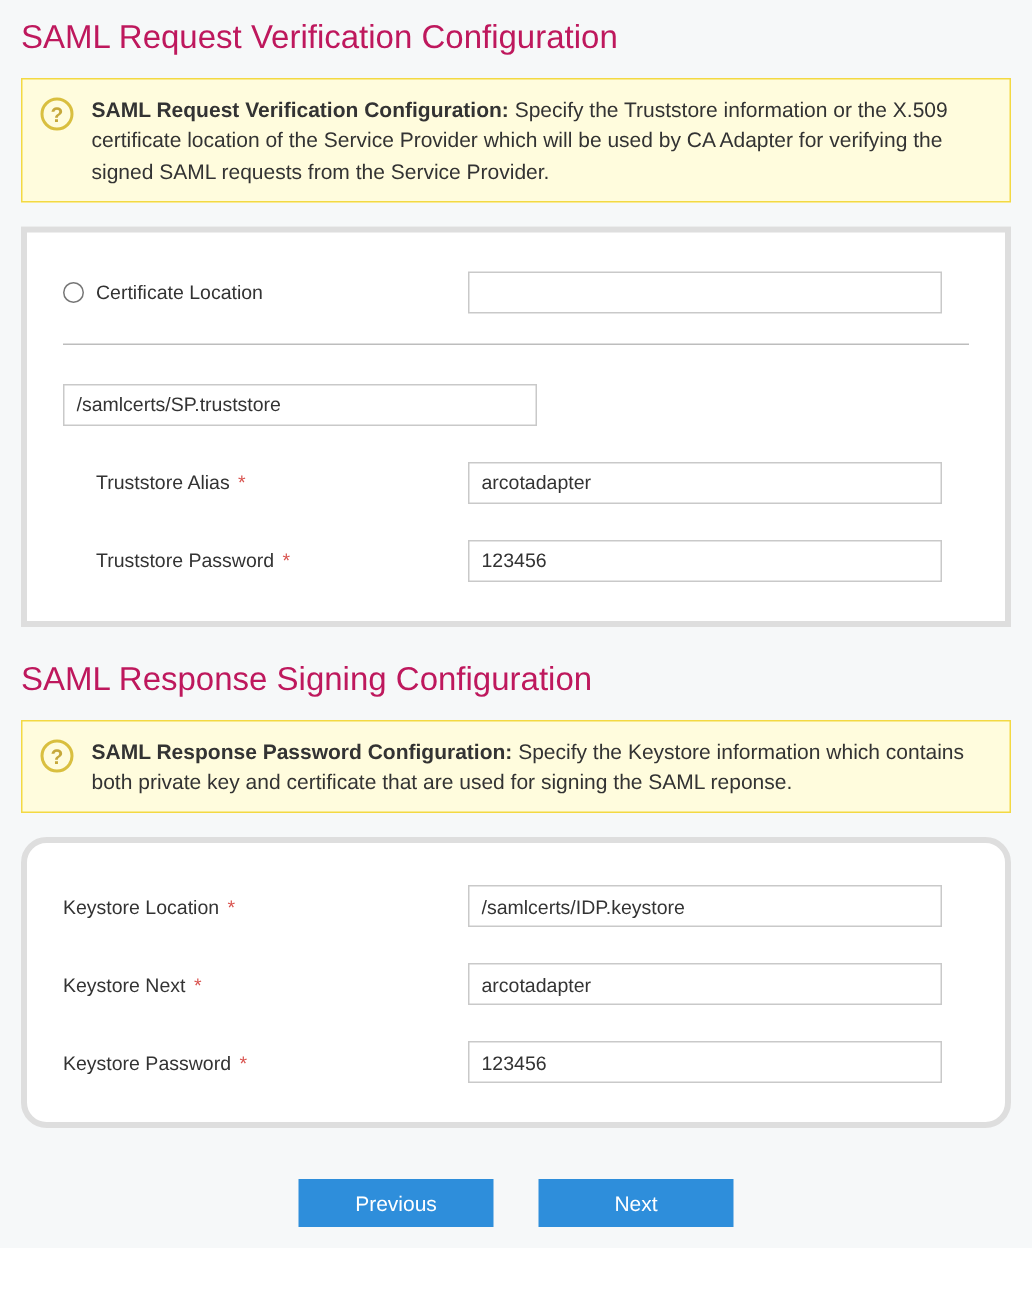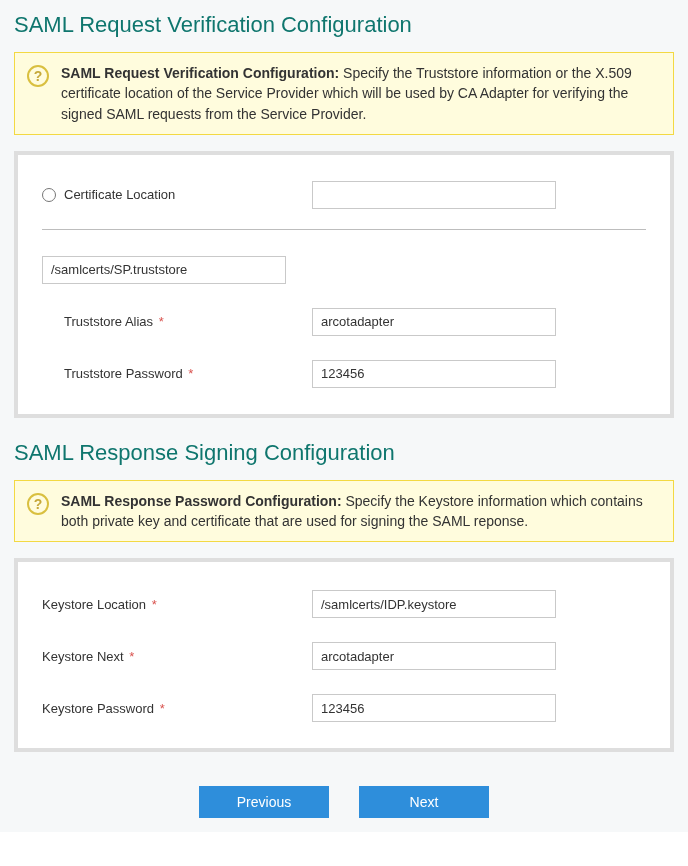--- a/index.html
+++ b/index.html
@@ -13,21 +13,21 @@
     width: 688px;
   }
   .page {
     background: #f6f8f9;
     padding: 6px 10px 10px 10px;
   }
   h2.section-title {
     font-family: "Segoe UI Light", "Segoe UI", Arial, sans-serif;
     font-weight: 300;
     font-size: 22px;
-    color: #0f766e;
+    color: #be185d;
     margin: 6px 4px 14px 4px;
   }
   .info-box {
     border: 1px solid #f3d943;
     background: #fffcdd;
     padding: 10px 12px 10px 12px;
     display: flex;
     align-items: flex-start;
     gap: 12px;
     margin: 0 4px 16px 4px;
@@ -69,21 +69,21 @@
     display: flex;
     align-items: center;
     gap: 8px;
     font-size: 13px;
     color: #333;
   }
   .label-col.indent { padding-left: 22px; }
   .label-col .req { color: #d9534f; margin-left: 2px; }
   .input-col { flex: 1; }
   .input-col input[type=text], .input-col input[type=password] {
-    width: 244px;
+    width: 316px;
     height: 28px;
     border: 1px solid #c9c9c9;
     padding: 4px 8px;
     font-size: 13px;
     color: #333;
   }
   input[type=radio] {
     width: 14px; height: 14px;
     margin: 0;
   }
@@ -170,21 +170,21 @@
   <h2 class="section-title">SAML Response Signing Configuration</h2>
 
   <div class="info-box">
     <div class="qmark">?</div>
     <div class="info-text">
       <b>SAML Response Password Configuration:</b>
       <span>Specify the Keystore information which contains both private key and certificate that are used for signing the SAML reponse.</span>
     </div>
   </div>
 
-  <div class="panel" style="padding-top:28px;">
+  <div class="panel" style="padding-top:28px;border-radius:17px;">
     <div class="form-row">
       <div class="label-col">
         <span>
           <span>Keystore Location</span>
           <span class="req">*</span>
         </span>
       </div>
       <div class="input-col">
         <input type="text" value="/samlcerts/IDP.keystore" style="">
       </div>

